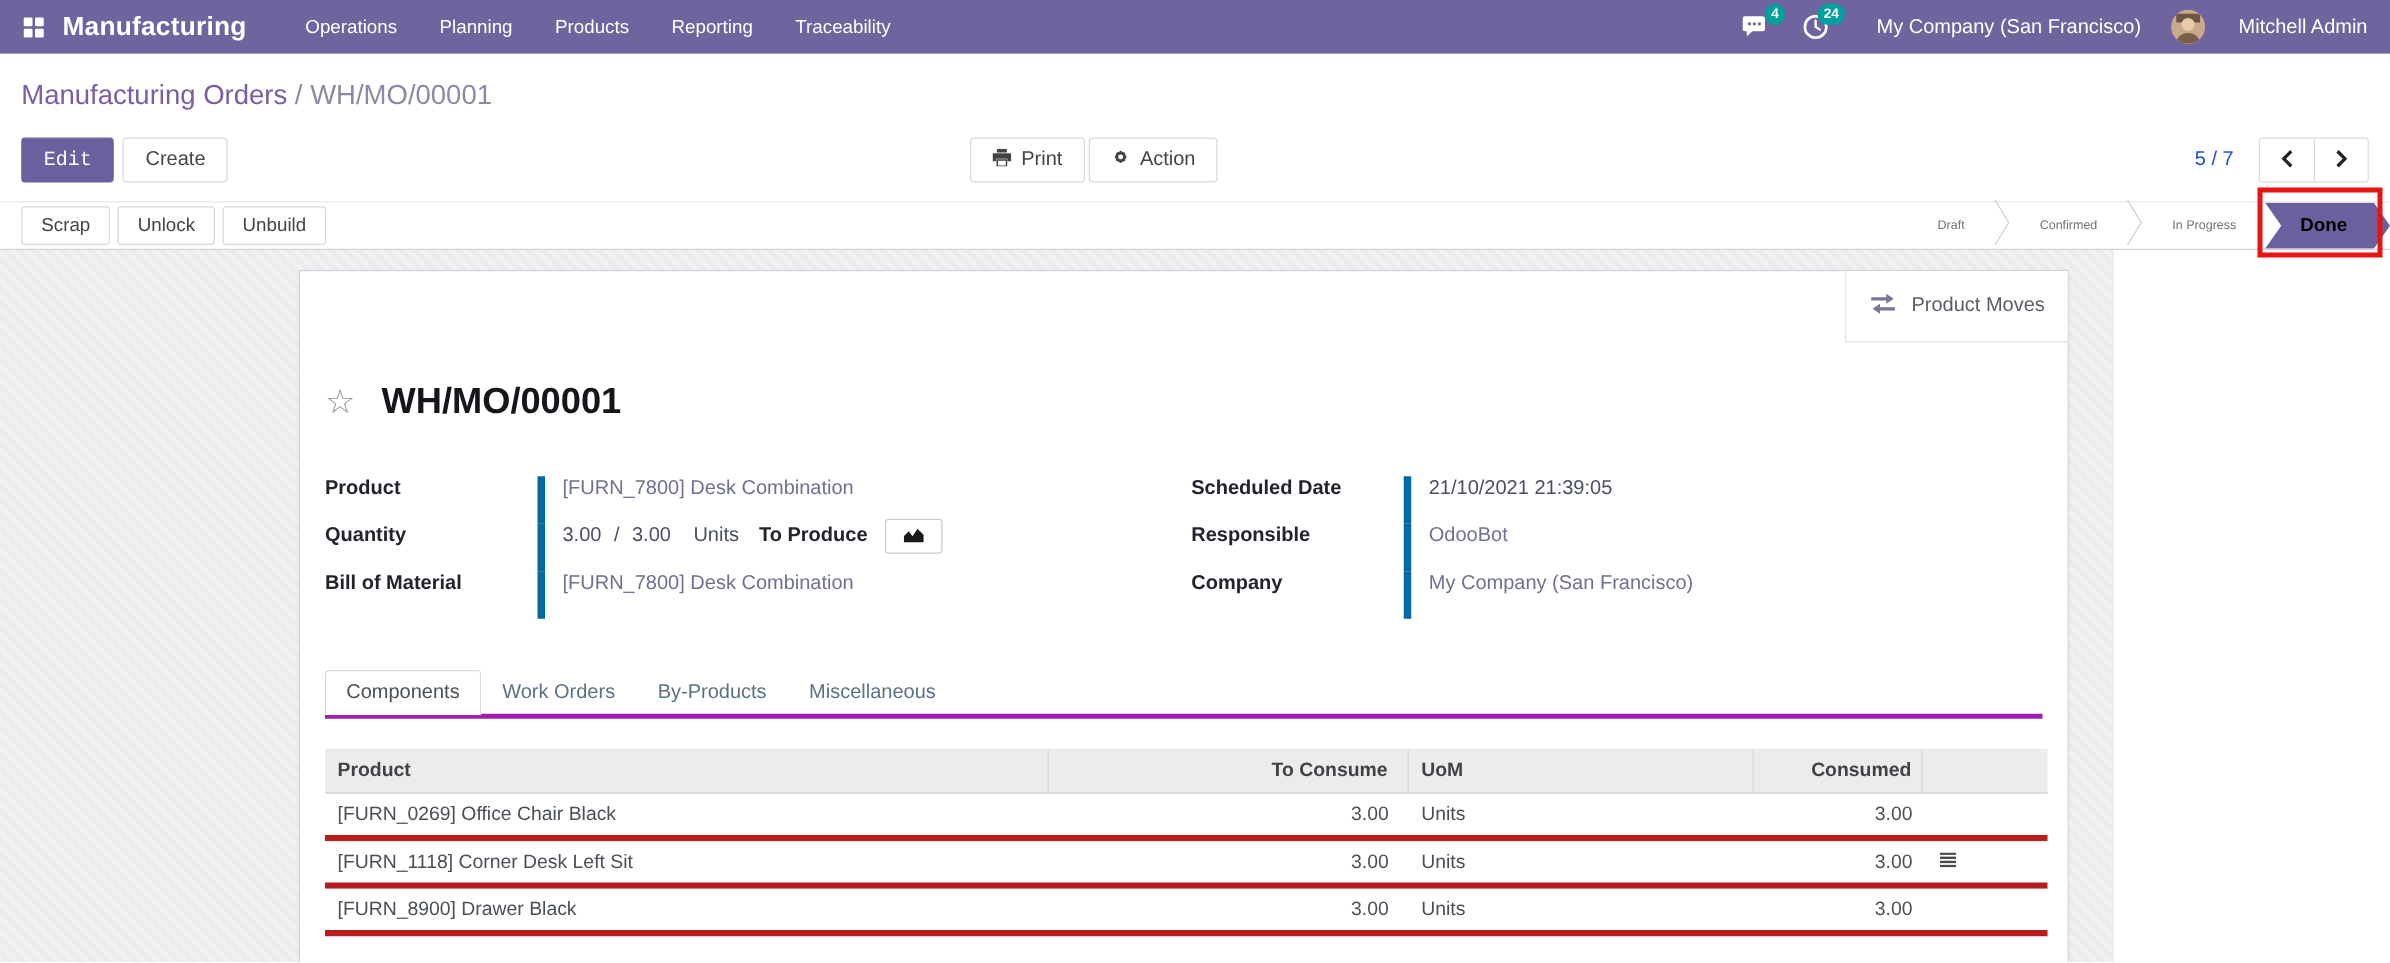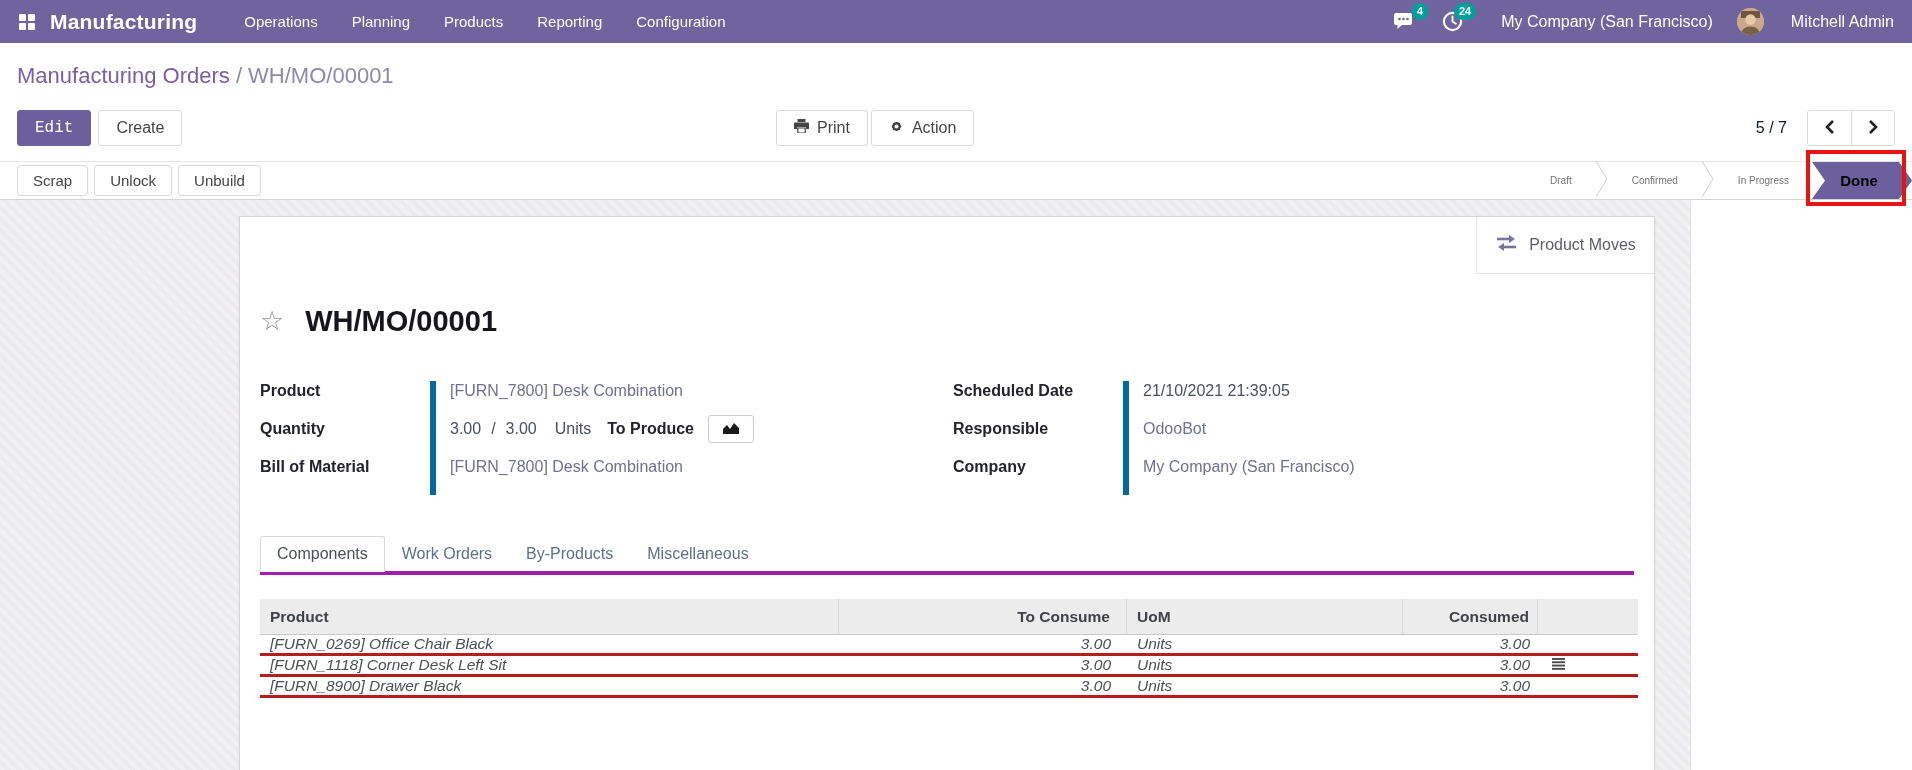--- a/index.html
+++ b/index.html
@@ -35,21 +35,21 @@
   .breadcrumb-row{height:52px;padding:20px 17px 0;}
   .breadcrumb{font-size:22px;line-height:26px;}
   .breadcrumb a{color:var(--breadcrumb-link);text-decoration:none;cursor:pointer;}
   .breadcrumb .crumb-sep,.breadcrumb .crumb-current{color:var(--breadcrumb-current);}
   .cp-buttons-row{height:66px;display:flex;align-items:center;padding:0 17px;position:relative;}
   .btn{height:36px;padding:0 17px;font-size:16px;border-radius:3px;border:1px solid #d9d9d9;background:#fff;color:#444;display:inline-flex;align-items:center;gap:8px;cursor:pointer;font-family:inherit;}
   .btn-primary{background:var(--brand-button);border-color:var(--brand-button);color:#fff;font-family:Liberation Mono, monospace;}
   .cp-left{display:flex;gap:7px;}
   .cp-center{position:absolute;left:756px;display:flex;gap:3px;margin-left:20px;}
   .pager{margin-left:auto;display:flex;align-items:center;gap:20px;}
-  .pager-text{font-size:16px;color:#0f172a;}
+  .pager-text{font-size:16px;color:#1d4ed8;}
   .pager-buttons{display:flex;border:1px solid #d9d9d9;border-radius:3px;overflow:hidden;}
   .pager-btn{width:43px;height:34px;display:flex;align-items:center;justify-content:center;background:#fff;border:none;cursor:pointer;}
   .pager-btn + .pager-btn{border-left:1px solid #d9d9d9;}
 
   
   .statusbar{height:39px;border-top:1px solid #e8e8e8;border-bottom:1px solid #d4d4d4;background:#fff;display:flex;align-items:center;padding-left:17px;}
   .sb-left{display:flex;gap:6px;}
   .sb-btn{height:31px;padding:0 15px;font-size:15px;border:1px solid #d9d9d9;border-radius:3px;background:#fff;color:#444;cursor:pointer;font-family:inherit;}
   .sb-right{margin-left:auto;display:flex;align-items:center;height:100%;}
   .sb-step{font-size:10px;color:#71717a;padding:0 23px;height:100%;display:flex;align-items:center;cursor:pointer;}
@@ -90,21 +90,21 @@
   .tab{padding:8px 16px;font-size:16px;color:#5d7089;cursor:pointer;position:relative;top:1px;border:1px solid transparent;}
   .tab.active{background:#fff;border-color:#d8d8d8;border-bottom-color:#fff;border-radius:3px 3px 0 0;color:#495057;}
 
   .o-table{margin-top:24px;width:1378px;}
   .t-head,.t-row{display:grid;grid-template-columns:579px 288px 276px 135px 1fr;align-items:center;}
   .t-head{background:#ececec;border-bottom:1px solid #c8c8c8;height:36px;font-weight:700;color:#3f4247;font-size:15.5px;}
   .th{height:100%;display:flex;align-items:center;padding:0 10px;border-right:1px solid #d8d8d8;cursor:pointer;}
   .th:last-child{border-right:none;}
   .th.num{justify-content:flex-end;padding-right:16px;}
   .th.consumed{padding-right:8px;}
-  .t-row{height:21px;border-bottom:3px solid #b91c1c;font-size:15.5px;color:#4b4f57;cursor:pointer;background:#fff;font-style:italic;}
+  .t-row{height:38px;border-bottom:5px solid #b91c1c;font-size:15.5px;color:#4b4f57;cursor:pointer;background:#fff;}
   .td{padding:0 10px;}
   .td.num{text-align:right;padding-right:16px;}
   .td.consumed{padding-right:8px;}
   .td.detail{padding-left:14px;display:flex;align-items:center;}
 </style>
 </head>
 <body>
 
 <div class="app">
 
@@ -116,21 +116,21 @@
           <rect x="1" y="10" width="7" height="7" rx="1" fill="#fff"></rect>
           <rect x="10" y="10" width="7" height="7" rx="1" fill="#fff"></rect>
         </svg>
     </span>
     <span class="brand">Manufacturing</span>
     <div class="nav-menu">
       <span class="nav-item">Operations</span>
       <span class="nav-item">Planning</span>
       <span class="nav-item">Products</span>
       <span class="nav-item">Reporting</span>
-      <span class="nav-item">Configuration</span>
+      <span class="nav-item">Traceability</span>
     </div>
     <div class="nav-right">
       <span class="icon-badge">
         <svg width="21" height="19" viewBox="0 0 21 19">
             <path d="M2 1h14a2 2 0 0 1 2 2v8a2 2 0 0 1-2 2H8l-4.6 4v-4H2a2 2 0 0 1-2-2V3a2 2 0 0 1 2-2z" fill="#fff"></path>
             <circle cx="5.5" cy="7" r="1.3" fill="#6f649d"></circle>
             <circle cx="9.5" cy="7" r="1.3" fill="#6f649d"></circle>
             <circle cx="13.5" cy="7" r="1.3" fill="#6f649d"></circle>
           </svg>
         <span class="badge">4</span>

